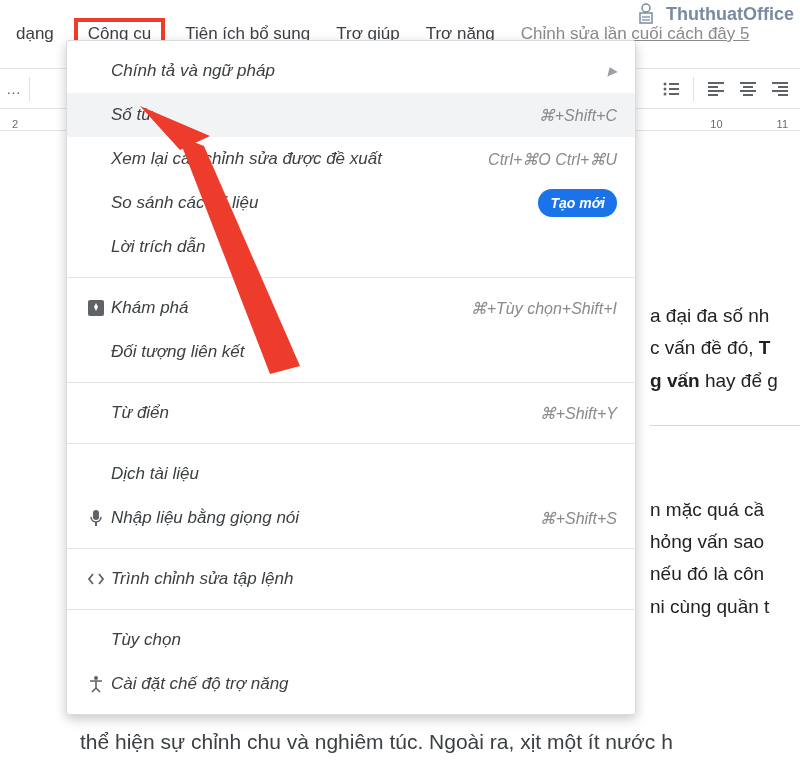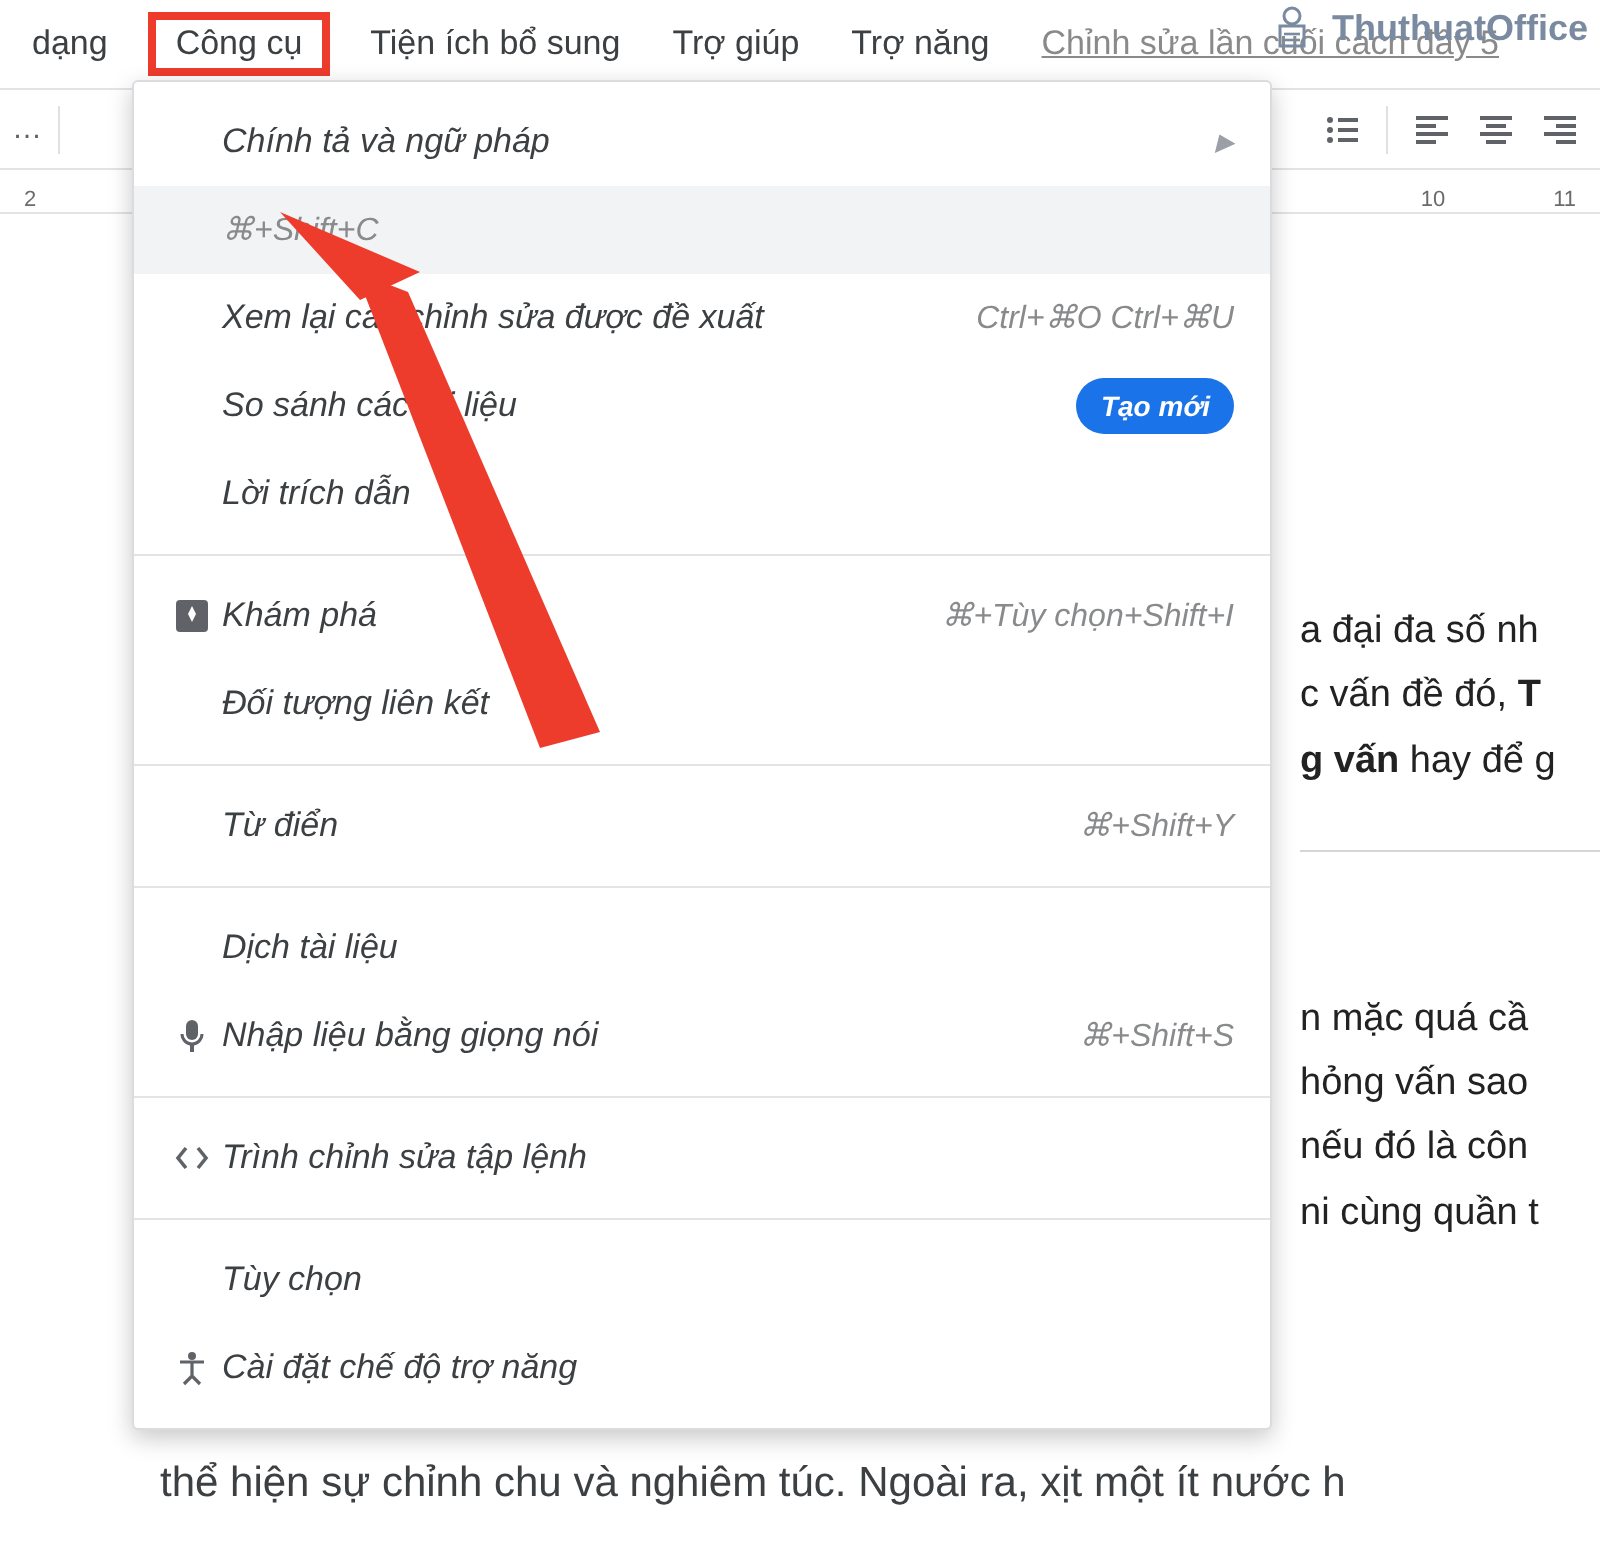--- a/index.html
+++ b/index.html
@@ -10,21 +10,21 @@
     height: 780px;
     overflow: hidden;
     position: relative;
     color: #3c4043;
   }
   
   .menubar {
     display: flex;
     align-items: center;
     gap: 14px;
-    padding: 6px 10px;
+    padding: 18px 10px;
     font-size: 17px;
     border-bottom: 1px solid #e3e3e3;
   }
   .menubar .item { padding: 4px 6px; cursor: pointer; }
   .menubar .item.highlight {
     border: 4px solid #ed3b2c;
     padding: 2px 10px;
     font-weight: 400;
   }
   .menubar .last-edit {
@@ -244,20 +244,21 @@
 </div>
 
 <div class="dropdown">
   <div class="row">
     <span class="icon-col"></span>
     <span class="label-col">Chính tả và ngữ pháp</span>
     <span class="submenu-arrow">▶</span>
   </div>
   <div class="row hovered">
     <span class="icon-col"></span>
+    <span class="label-col">Số từ</span>
     <span class="shortcut-col">⌘+Shift+C</span>
   </div>
   <div class="row">
     <span class="icon-col"></span>
     <span class="label-col">Xem lại các chỉnh sửa được đề xuất</span>
     <span class="shortcut-col">Ctrl+⌘O Ctrl+⌘U</span>
   </div>
   <div class="row">
     <span class="icon-col"></span>
     <span class="label-col">So sánh các tài liệu</span>

